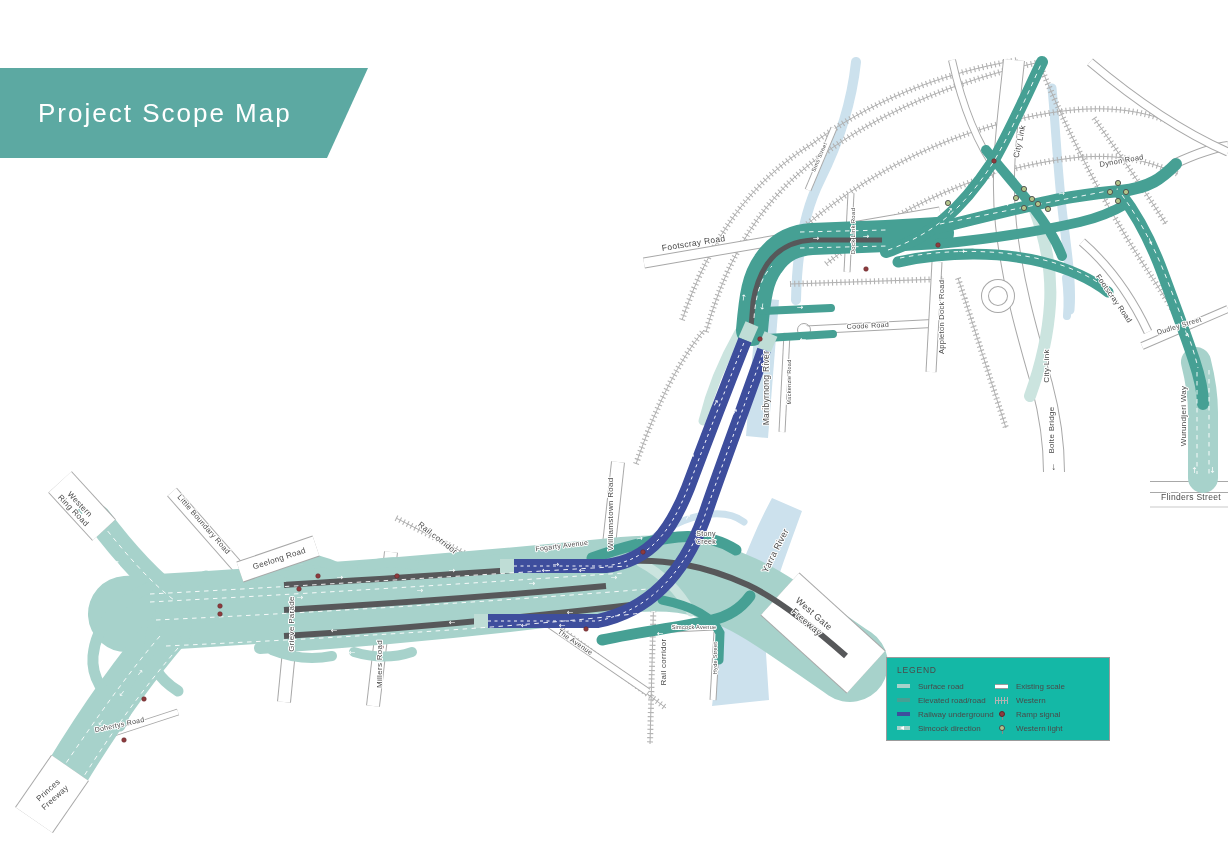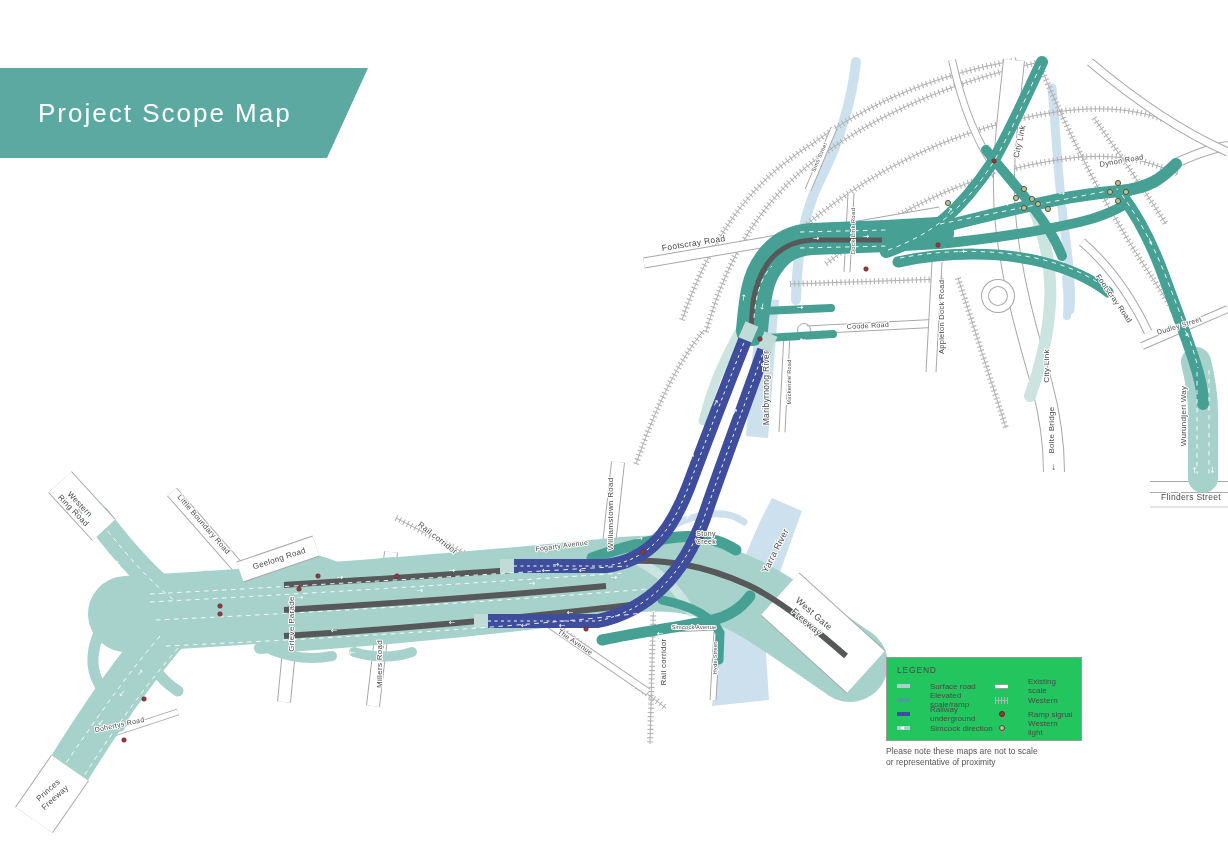--- a/index.html
+++ b/index.html
@@ -23,26 +23,26 @@
   .lbl{font-family:"Liberation Sans",sans-serif;font-size:8px;fill:#4A4A4A;text-anchor:middle;
        paint-order:stroke;stroke:#fff;stroke-width:2px;stroke-linejoin:round;letter-spacing:.3px;}
   .s9{font-size:9px;} .s85{font-size:8.5px;} .s75{font-size:7.5px;} .s7{font-size:7px;}
   .s6{font-size:6px;} .s5{font-size:5.5px;}
   .arr{font-family:"DejaVu Sans",sans-serif;font-size:8px;fill:#fff;text-anchor:middle;}
   .arrt{fill:#46A094;}
   .ramp-sig{fill:#8E3B3E;stroke:#5E2527;stroke-width:.5;}
   .tl-dot{fill:#B3C48A;stroke:#4A4A4A;stroke-width:.9;}
   .banner-text{font-family:"Liberation Sans",sans-serif;font-size:26px;fill:#fff;letter-spacing:2px;font-weight:300;}
   
-  #legend{position:absolute;left:886px;top:657px;width:196px;height:84px;border:1px solid #9B9B9B;
-          background:#22c55e;box-sizing:border-box;padding:7px 8px 0 10px;}
+  #legend{position:absolute;left:886px;top:657px;width:224px;height:84px;border:1px solid #9B9B9B;
+          background:#14b8a6;box-sizing:border-box;padding:7px 8px 0 10px;}
   #legend .lg-title{font-size:8.5px;color:#4A4A4A;letter-spacing:.8px;margin-bottom:4px;}
   #legend .lg-grid{display:grid;grid-template-columns:98px 1fr;grid-auto-flow:column;
                    grid-template-rows:repeat(4,14px);}
-  .lg-item{display:flex;align-items:center;gap:20px;font-size:8px;color:#4A4A4A;}
+  .lg-item{display:flex;align-items:center;gap:8px;font-size:8px;color:#4A4A4A;}
   .sw{display:inline-block;width:13px;height:4px;flex:0 0 13px;position:relative;}
   .sw-surface-road{background:#A7D2CB;}
   .sw-elevated-road-ramp{background:#46A094;}
   .sw-tunnel-underground{background:#3E4E9D;}
   .sw-traffic-direction{background:#A7D2CB;}
   .sw-traffic-direction::after{content:"";position:absolute;left:3px;top:0px;
       border-top:2px solid transparent;border-bottom:2px solid transparent;border-right:4px solid #fff;}
   .sw-existing-road{background:#fff;height:5px;border-top:1px solid #9B9B9B;border-bottom:1px solid #9B9B9B;box-sizing:border-box;}
   .sw-railway{height:7px;background:
       linear-gradient(transparent 3px,#B3B3B3 3px,#B3B3B3 4px,transparent 4px),
@@ -367,21 +367,21 @@
 
 <div id="legend">
   <div class="lg-title">LEGEND</div>
   <div class="lg-grid">
     <div class="lg-item">
       <span class="sw sw-surface-road"></span>
       <span>Surface road</span>
     </div>
     <div class="lg-item">
       <span class="sw sw-elevated-road-ramp"></span>
-      <span>Elevated scale/ramp</span>
+      <span>Elevated road/road</span>
     </div>
     <div class="lg-item">
       <span class="sw sw-tunnel-underground"></span>
       <span>Railway underground</span>
     </div>
     <div class="lg-item">
       <span class="sw sw-traffic-direction"></span>
       <span>Simcock direction</span>
     </div>
     <div class="lg-item">
@@ -395,17 +395,13 @@
     <div class="lg-item">
       <span class="sw sw-ramp-signal"></span>
       <span>Ramp signal</span>
     </div>
     <div class="lg-item">
       <span class="sw sw-traffic-light"></span>
       <span>Western light</span>
     </div>
   </div>
 </div>
-<div id="note">
-  <div>Please note these maps are not to scale</div>
-  <div>or representative of proximity</div>
 </div>
-</div>
 
 </body></html>

